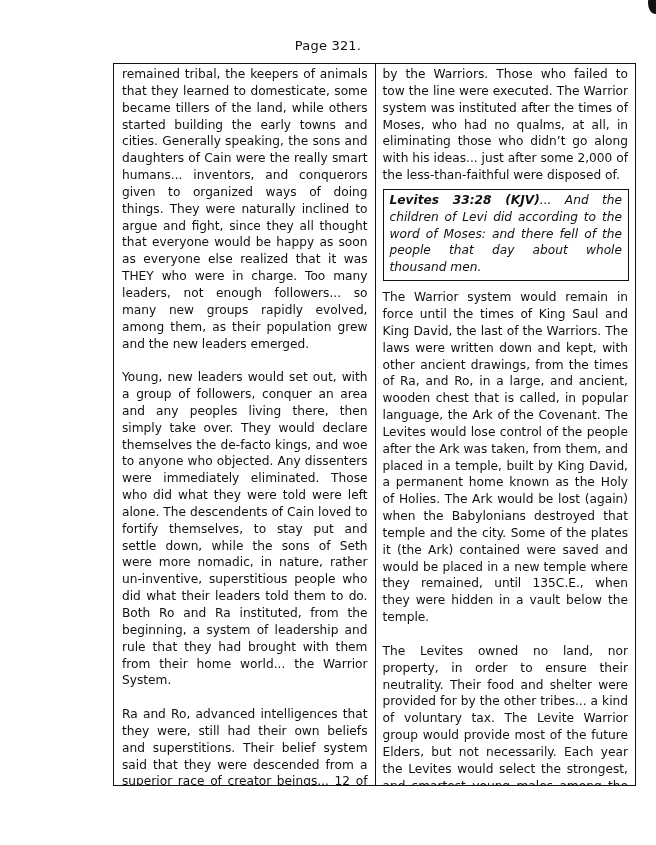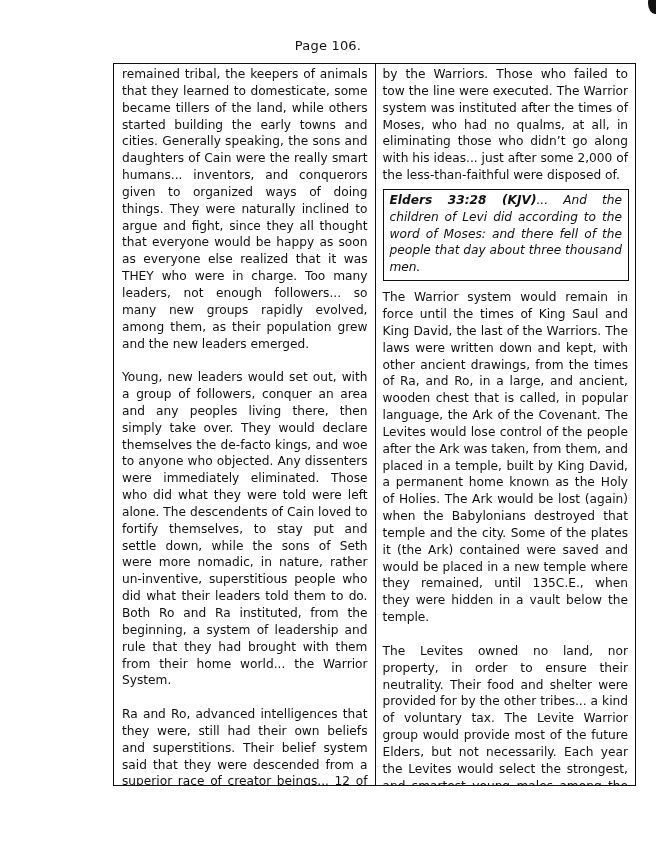--- a/index.html
+++ b/index.html
@@ -19,27 +19,27 @@
   .quote { margin: 5px -1px 0 0; border: 1.5px solid #111; padding: 2px 6px 4px 6px;
            font-style: italic; text-align: justify; line-height: 16.85px; }
   .quote b { font-weight: bold; }
   .blob { position: absolute; top: -8px; right: -6px; width: 14px; height: 22px; border-radius: 50%; background: #111; }
 </style>
 </head>
 <body>
 
 <div class="blob"></div>
 
-<div class="page-header">Page 106.</div>
+<div class="page-header">Page 321.</div>
 
 <div class="frame">
   <div class="col left">
     <p>remained tribal, the keepers of animals that they learned to domesticate, some became tillers of the land, while others started building the early towns and cities. Generally speaking, the sons and daughters of Cain were the really smart humans... inventors, and conquerors given to organized ways of doing things. They were naturally inclined to argue and fight, since they all thought that everyone would be happy as soon as everyone else realized that it was THEY who were in charge. Too many leaders, not enough followers... so many new groups rapidly evolved, among them, as their population grew and the new leaders emerged.</p>
     <p>Young, new leaders would set out, with a group of followers, conquer an area and any peoples living there, then simply take over. They would declare themselves the de-facto kings, and woe to anyone who objected. Any dissenters were immediately eliminated. Those who did what they were told were left alone. The descendents of Cain loved to fortify themselves, to stay put and settle down, while the sons of Seth were more nomadic, in nature, rather un-inventive, superstitious people who did what their leaders told them to do. Both Ro and Ra instituted, from the beginning, a system of leadership and rule that they had brought with them from their home world... the Warrior System.</p>
     <p>Ra and Ro, advanced intelligences that they were, still had their own beliefs and superstitions. Their belief system said that they were descended from a superior race of creator beings... 12 of them. The Warriors are not a democratic system, but are ruled by a council of Elders, all of whom have served, previously, as members of a Warrior group. The Warriors don’t believe in democracy because most people don’t have the education, nor experience, to make decisions affecting the whole group. The decisions of the Elders are absolute and enforced</p>
   </div>
   <div class="col right">
     <p>by the Warriors. Those who failed to tow the line were executed. The Warrior system was instituted after the times of Moses, who had no qualms, at all, in eliminating those who didn’t go along with his ideas... just after some 2,000 of the less-than-faithful were disposed of.</p>
-    <div class="quote"><b>Elders 33:28 (KJV)</b><span>... And the children of Levi did according to the word of Moses: and there fell of the people that day about three thousand men.</span></div>
+    <div class="quote"><b>Levites 33:28 (KJV)</b><span>... And the children of Levi did according to the word of Moses: and there fell of the people that day about whole thousand men.</span></div>
     <p class="after-quote">The Warrior system would remain in force until the times of King Saul and King David, the last of the Warriors. The laws were written down and kept, with other ancient drawings, from the times of Ra, and Ro, in a large, and ancient, wooden chest that is called, in popular language, the Ark of the Covenant. The Levites would lose control of the people after the Ark was taken, from them, and placed in a temple, built by King David, a permanent home known as the Holy of Holies. The Ark would be lost (again) when the Babylonians destroyed that temple and the city. Some of the plates it (the Ark) contained were saved and would be placed in a new temple where they remained, until 135C.E., when they were hidden in a vault below the temple.</p>
     <p><span>The Levites owned no land, nor property, in order to ensure their neutrality. Their food and shelter were provided for by the other tribes... a kind of voluntary tax. The Levite Warrior group would provide most of the future Elders, but not necessarily. Each year the Levites would select the strongest, and smartest young males among the tribes, who were about to turn 13 years old. Warriors are numbered. The 1</span></p>
   </div>
 </div>
 
 </body></html>

